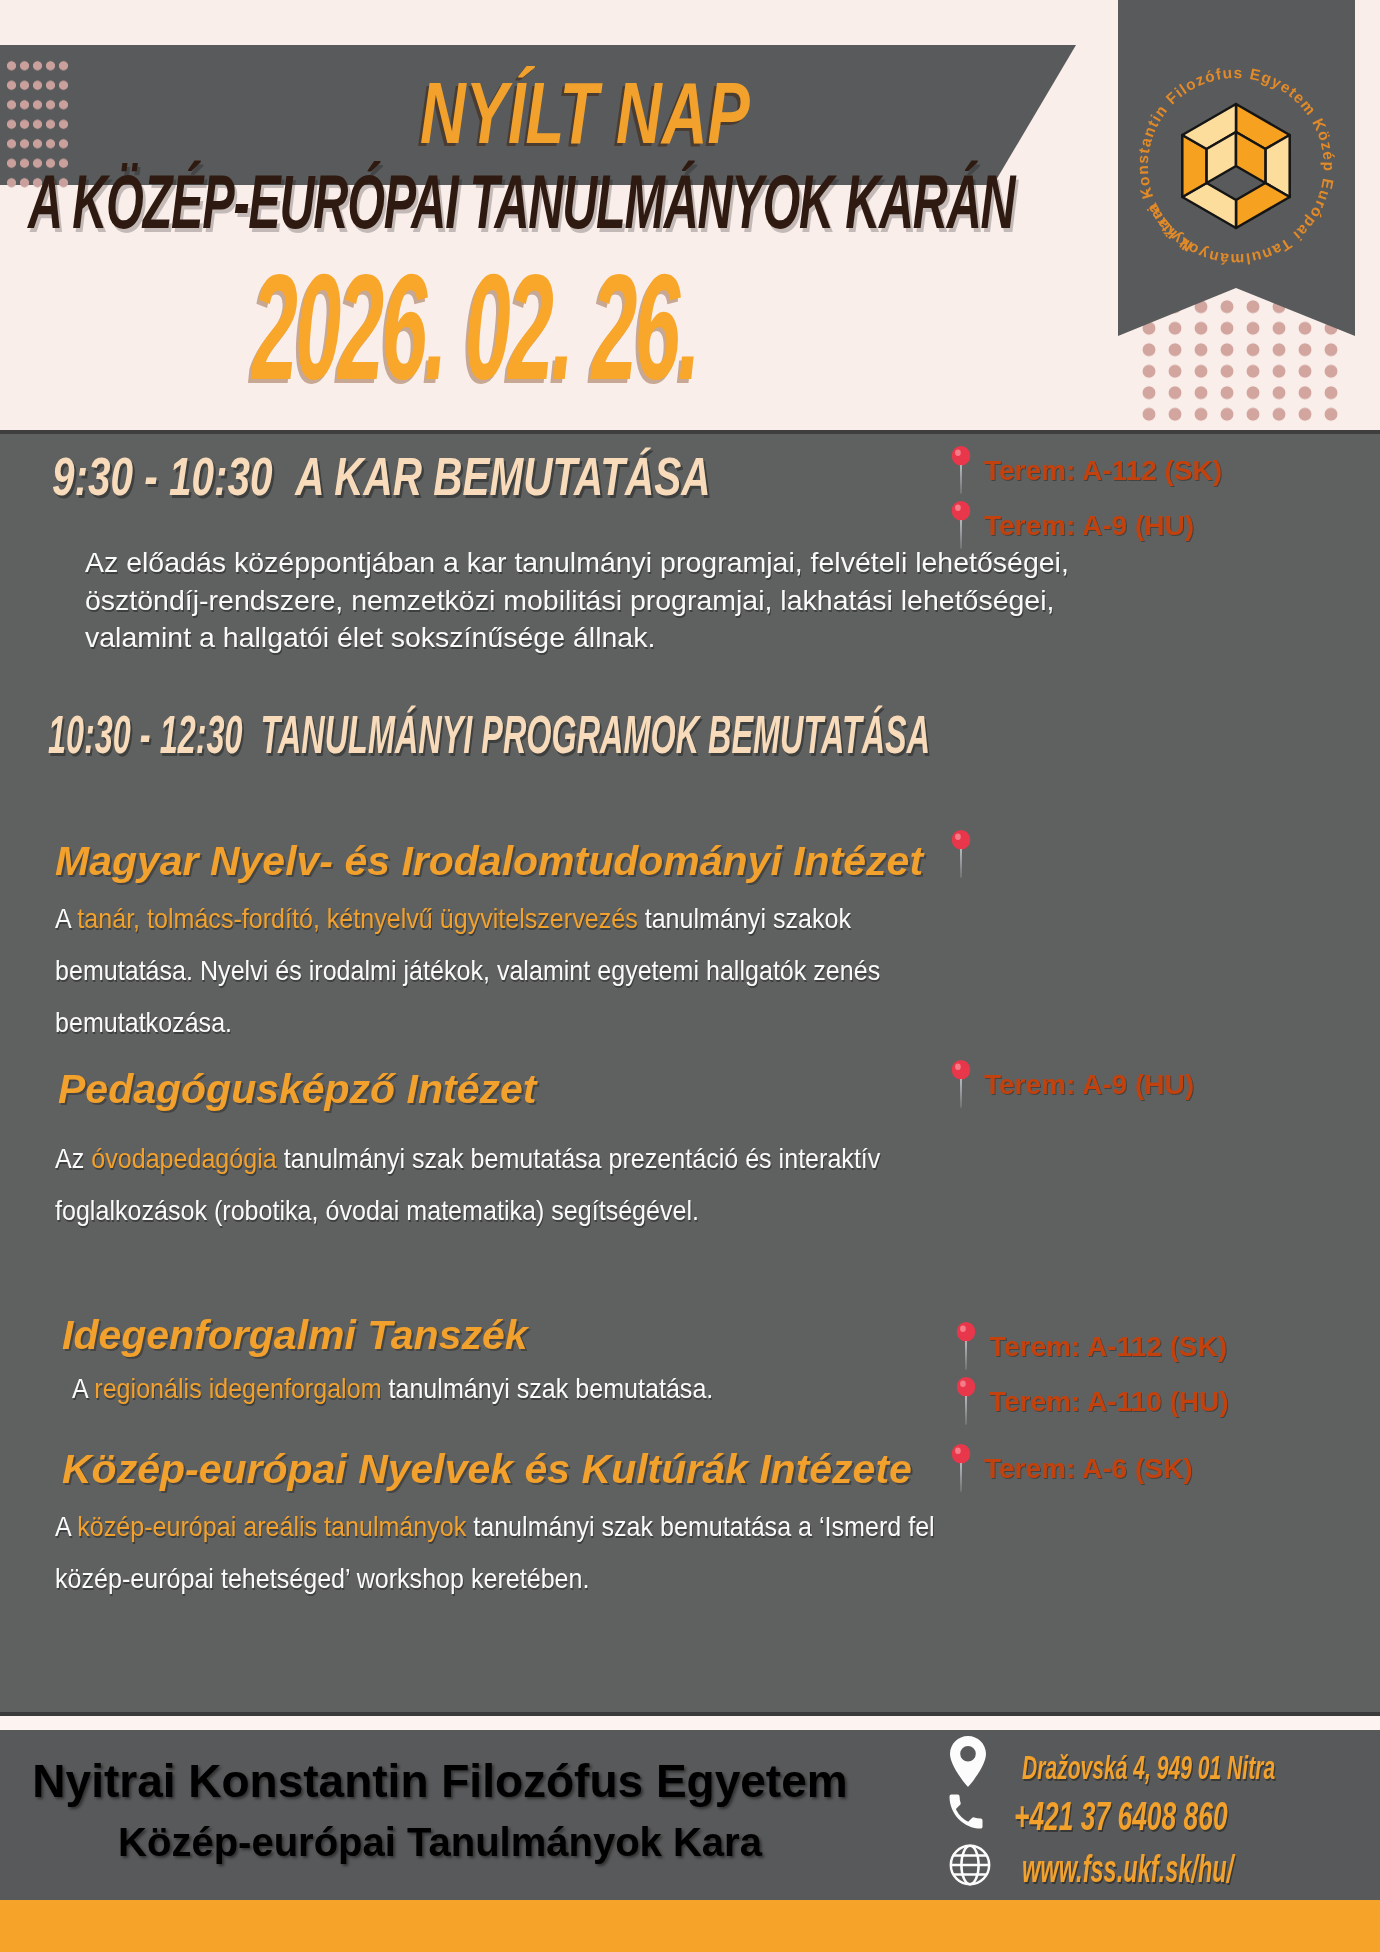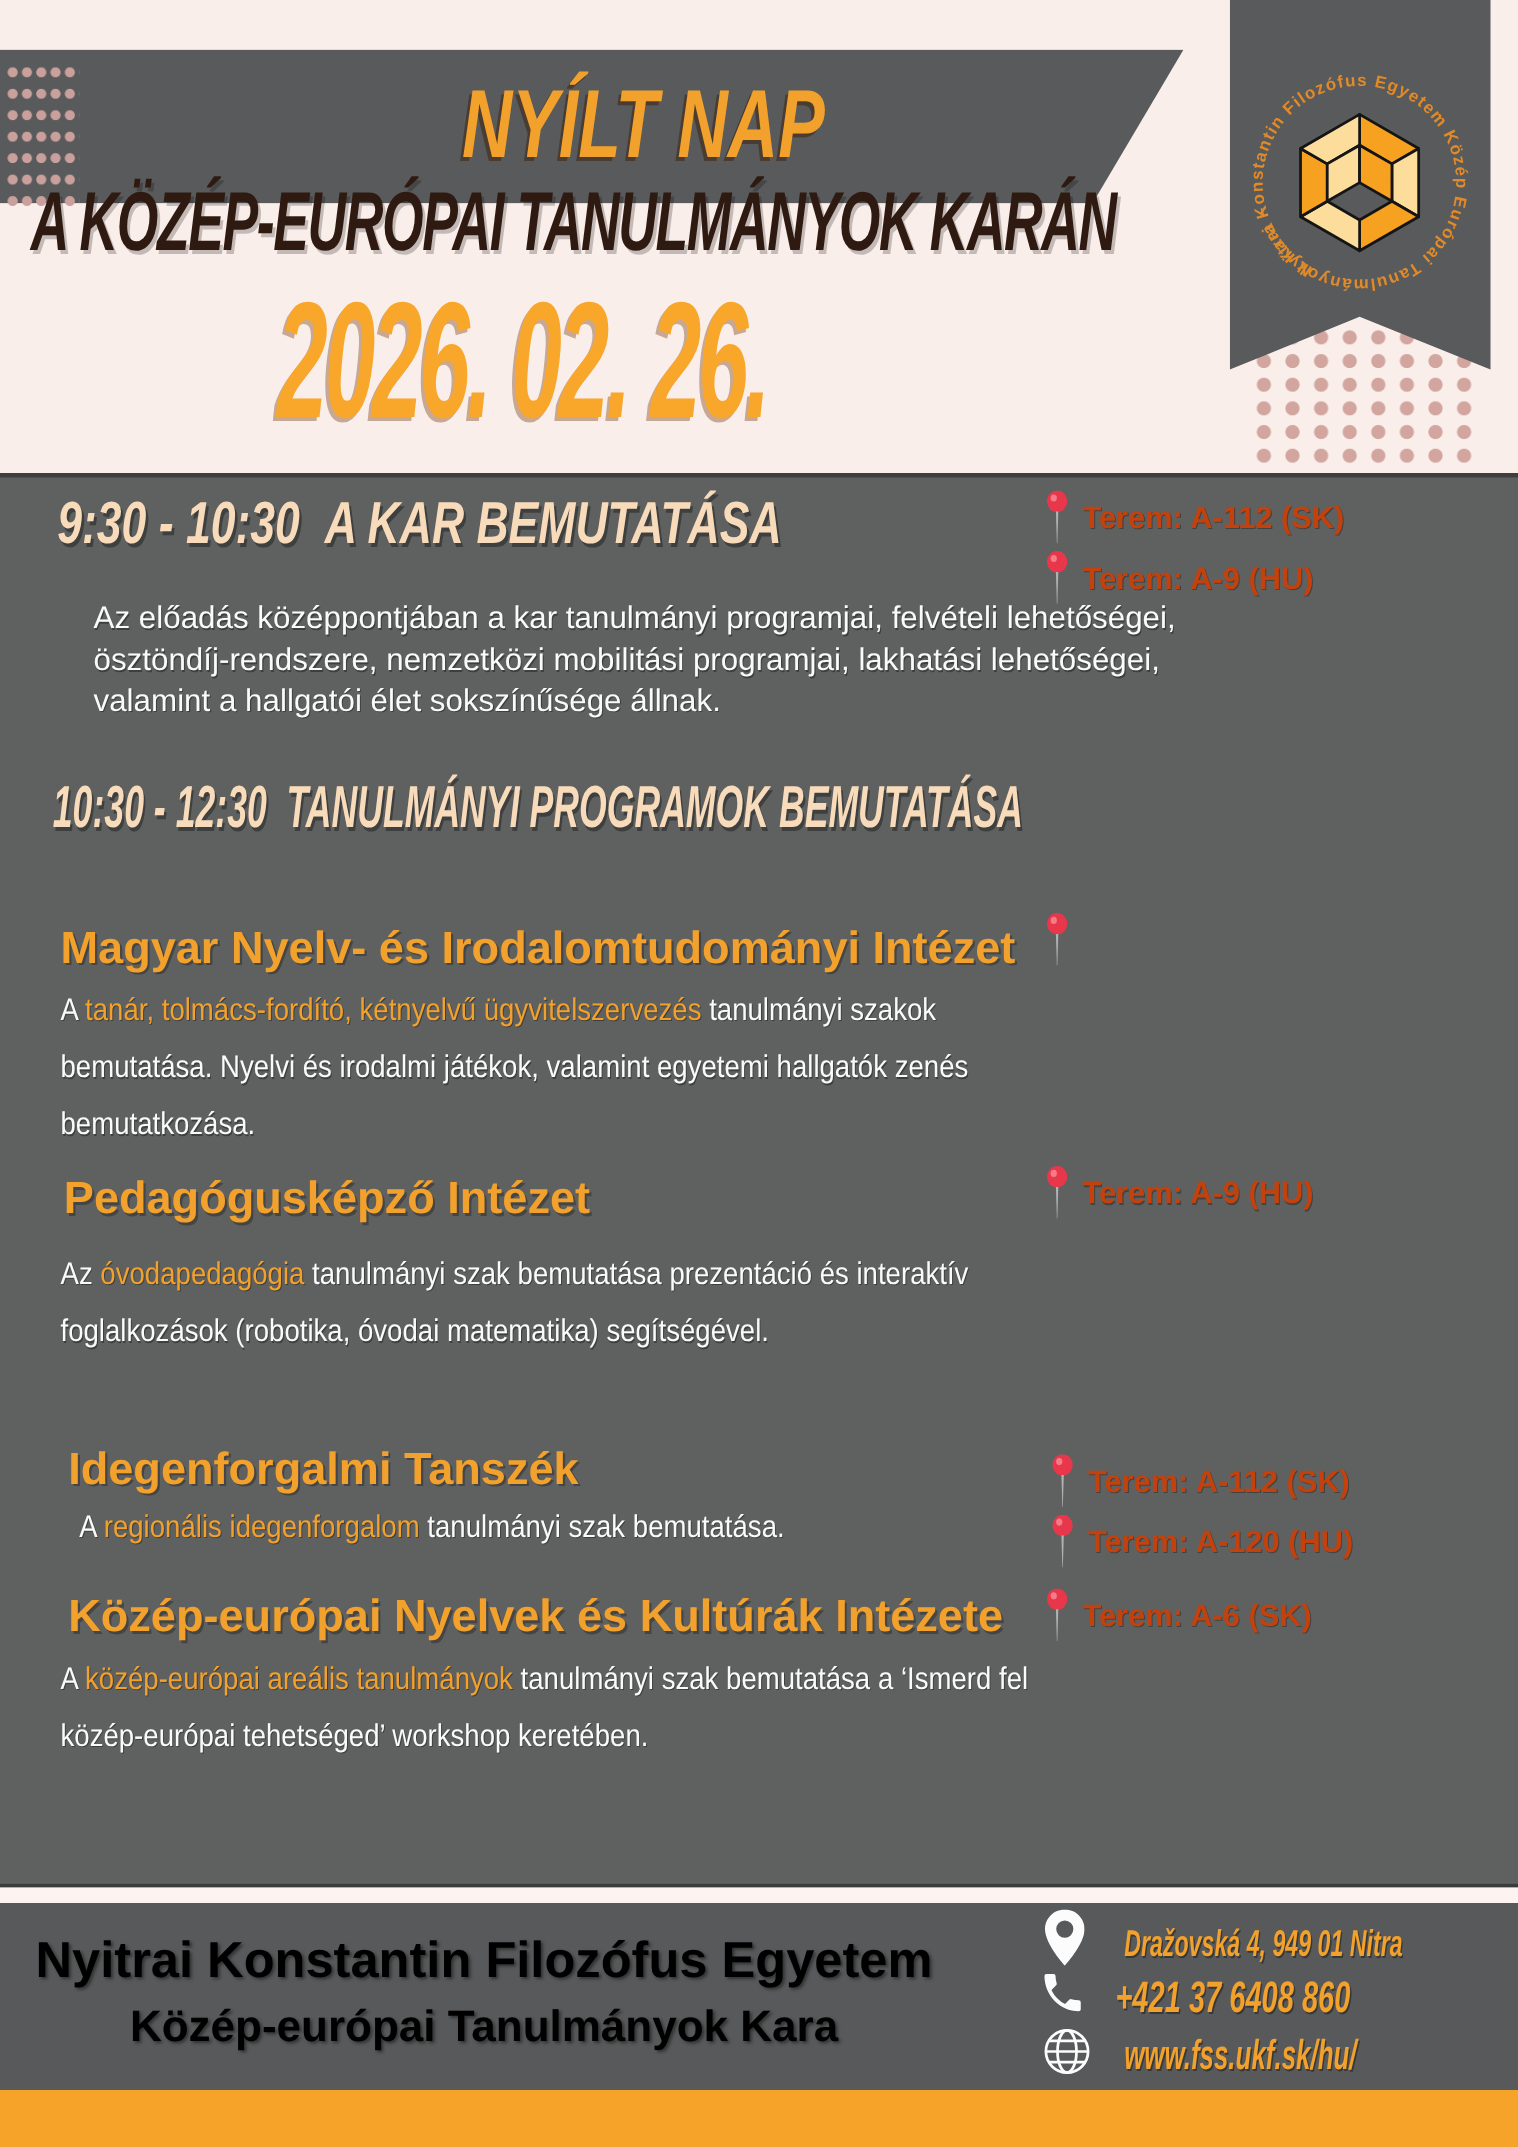--- a/index.html
+++ b/index.html
@@ -48,21 +48,21 @@
     text-shadow:3px 3px 0 rgba(30,30,30,.5);}
   .time-heading .gap{display:inline-block;width:30px;}
   .cond2{transform:scaleX(.60);}
 
   .rooms{display:flex;flex-direction:column;gap:5px;}
   .room{display:flex;align-items:center;gap:12px;}
   .room-label{font-size:28px;color:#c2410c;white-space:nowrap;
     text-shadow:1px 1px 0 rgba(0,0,0,.3);font-weight:bold;}
 
   .inst{font-weight:700;font-size:41px;color:#F2A12C;white-space:nowrap;
-    text-shadow:2px 2px 0 rgba(30,30,30,.4);}
+    text-shadow:2px 2px 0 rgba(30,30,30,.4);font-style:italic;}
 
   .para{font-size:28.5px;line-height:52px;color:#FAFAFA;
     transform:scaleX(.88);transform-origin:left top;
     text-shadow:1px 1.5px 0 rgba(0,0,0,.35);}
   .para .accent{color:#F2A12C;}
   .para-center{font-size:28.5px;line-height:37.5px;color:#FAFAFA;text-align:left;
     white-space:pre-line;text-shadow:1px 1.5px 0 rgba(0,0,0,.35);}
 
   .org{width:820px;text-align:center;color:#000000;font-weight:700;
     text-shadow:2px 2px 3px rgba(0,0,0,.45);}
@@ -185,21 +185,21 @@
           <polygon points="9,17.5 11,17.5 10.2,44 9.8,44" fill="#AEB2B5"></polygon>
         </svg>
       <span class="room-label">Terem: A-112 (SK)</span>
     </div>
     <div class="room">
       <svg width="22" height="50" viewBox="0 0 20 46">
           <ellipse cx="10" cy="9" rx="8.5" ry="9" fill="#E8374A"></ellipse>
           <ellipse cx="7.2" cy="6.2" rx="2.6" ry="3" fill="#F47C88"></ellipse>
           <polygon points="9,17.5 11,17.5 10.2,44 9.8,44" fill="#AEB2B5"></polygon>
         </svg>
-      <span class="room-label">Terem: A-120 (HU)</span>
+      <span class="room-label">Terem: A-110 (HU)</span>
     </div>
   </div>
   <div class="abs z para" style="left:72px;top:1362px;">
       <div><span>A </span><span class="accent">regionális idegenforgalom</span><span> tanulmányi szak bemutatása.</span></div>
     </div>
 
   <div class="abs z inst" style="left:62px;top:1446px;">Közép-európai Nyelvek és Kultúrák Intézete</div>
   <div class="abs z rooms" style="left:950px;top:1444px;">
     <div class="room">
       <svg width="22" height="50" viewBox="0 0 20 46">

